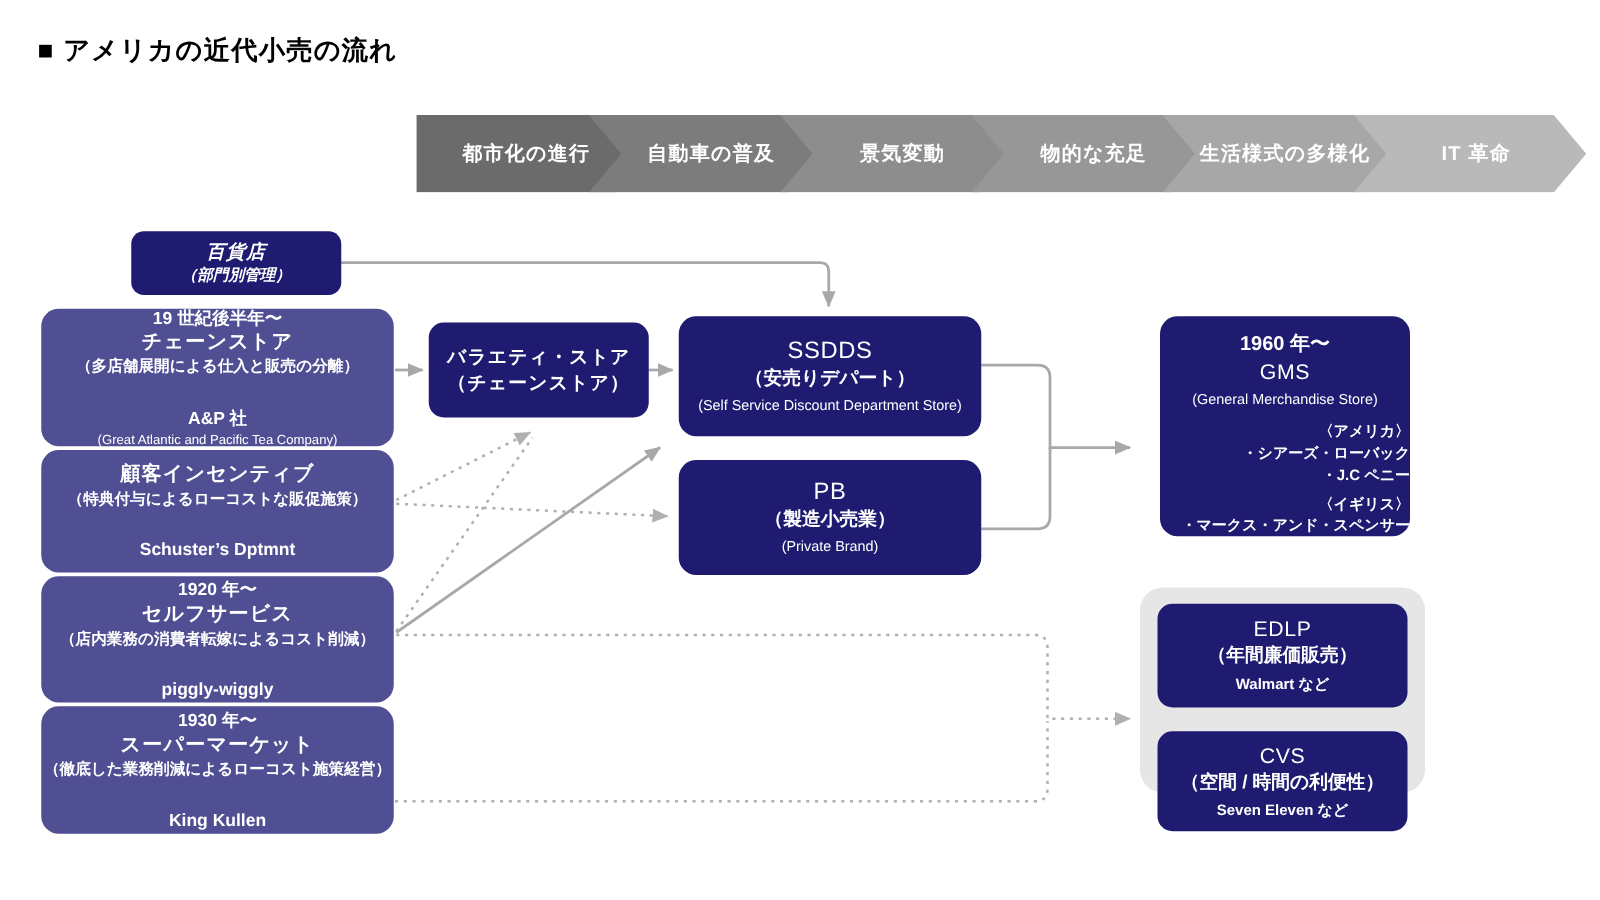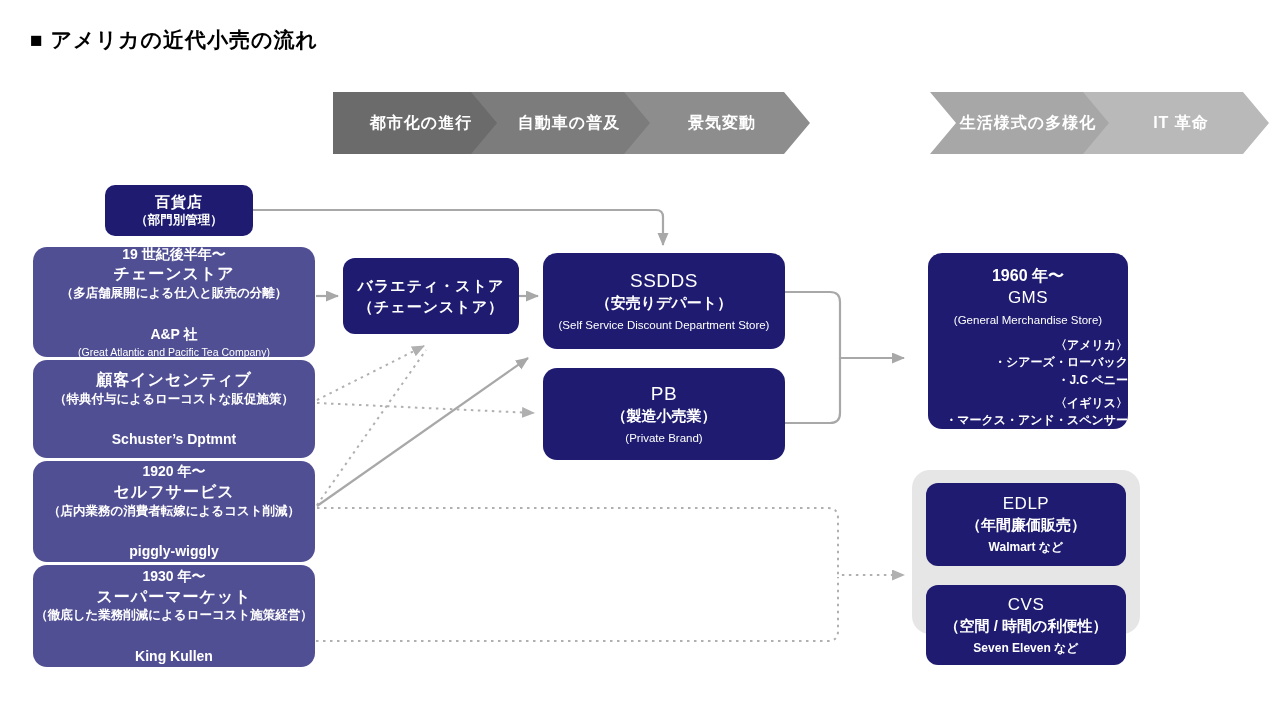--- a/index.html
+++ b/index.html
@@ -26,21 +26,21 @@
   }
   .chev-mid{clip-path:polygon(0 0, calc(100% - 26px) 0, 100% 50%, calc(100% - 26px) 100%, 0 100%, 26px 50%);padding-left:10px;}
   .chev-first{clip-path:polygon(0 0, calc(100% - 26px) 0, 100% 50%, calc(100% - 26px) 100%, 0 100%);padding-right:10px;}
   
   .bx{
     position:absolute;display:flex;flex-direction:column;align-items:center;justify-content:center;
     text-align:center;color:#fff;z-index:2;box-sizing:border-box;
   }
   .navy{background:var(--navy);border-radius:14px;}
   .purple{background:var(--purple);border-radius:14px;}
-  .bx-dept{left:105px;top:185px;width:148px;height:51px;border-radius:10px;}
+  .bx-dept{left:105px;top:185px;width:168px;height:51px;border-radius:10px;font-style:italic;}
   .bx-chain{left:33px;top:247px;width:282px;height:110px;}
   .bx-incentive{left:33px;top:360px;width:282px;height:98px;}
   .bx-self{left:33px;top:461px;width:282px;height:101px;}
   .bx-super{left:33px;top:565px;width:282px;height:102px;}
   .bx-variety{left:343px;top:258px;width:176px;height:76px;border-radius:12px;}
   .bx-ssdds{left:543px;top:253px;width:242px;height:96px;}
   .bx-pb{left:543px;top:368px;width:242px;height:92px;}
   .bx-gms{left:928px;top:253px;width:200px;height:176px;justify-content:flex-start;padding-top:12px;}
   .container-gray{
     position:absolute;left:912px;top:470px;width:228px;height:164px;background:var(--container);
@@ -75,20 +75,23 @@
   <div class="title">■ アメリカの近代小売の流れ</div>
 
   <div class="chev chev-first" style="left: 318px; background-color: rgb(107, 107, 107); margin-left: 15px;">
     <span>都市化の進行</span>
   </div>
   <div class="chev chev-mid" style="left: 471px; background-color: rgb(124, 124, 124);">
     <span>自動車の普及</span>
   </div>
   <div class="chev chev-mid" style="left: 624px; background-color: rgb(141, 141, 141);">
     <span>景気変動</span>
+  </div>
+  <div class="chev chev-mid" style="left: 777px; background-color: rgb(151, 151, 151);">
+    <span>物的な充足</span>
   </div>
   <div class="chev chev-mid" style="left: 930px; background-color: rgb(167, 167, 167);">
     <span>生活様式の多様化</span>
   </div>
   <div class="chev chev-mid" style="left: 1083px; background-color: rgb(185, 185, 185);">
     <span>IT 革命</span>
   </div>
 
   <svg class="wires" width="1280" height="720" viewBox="0 0 1280 720">
     <defs>

